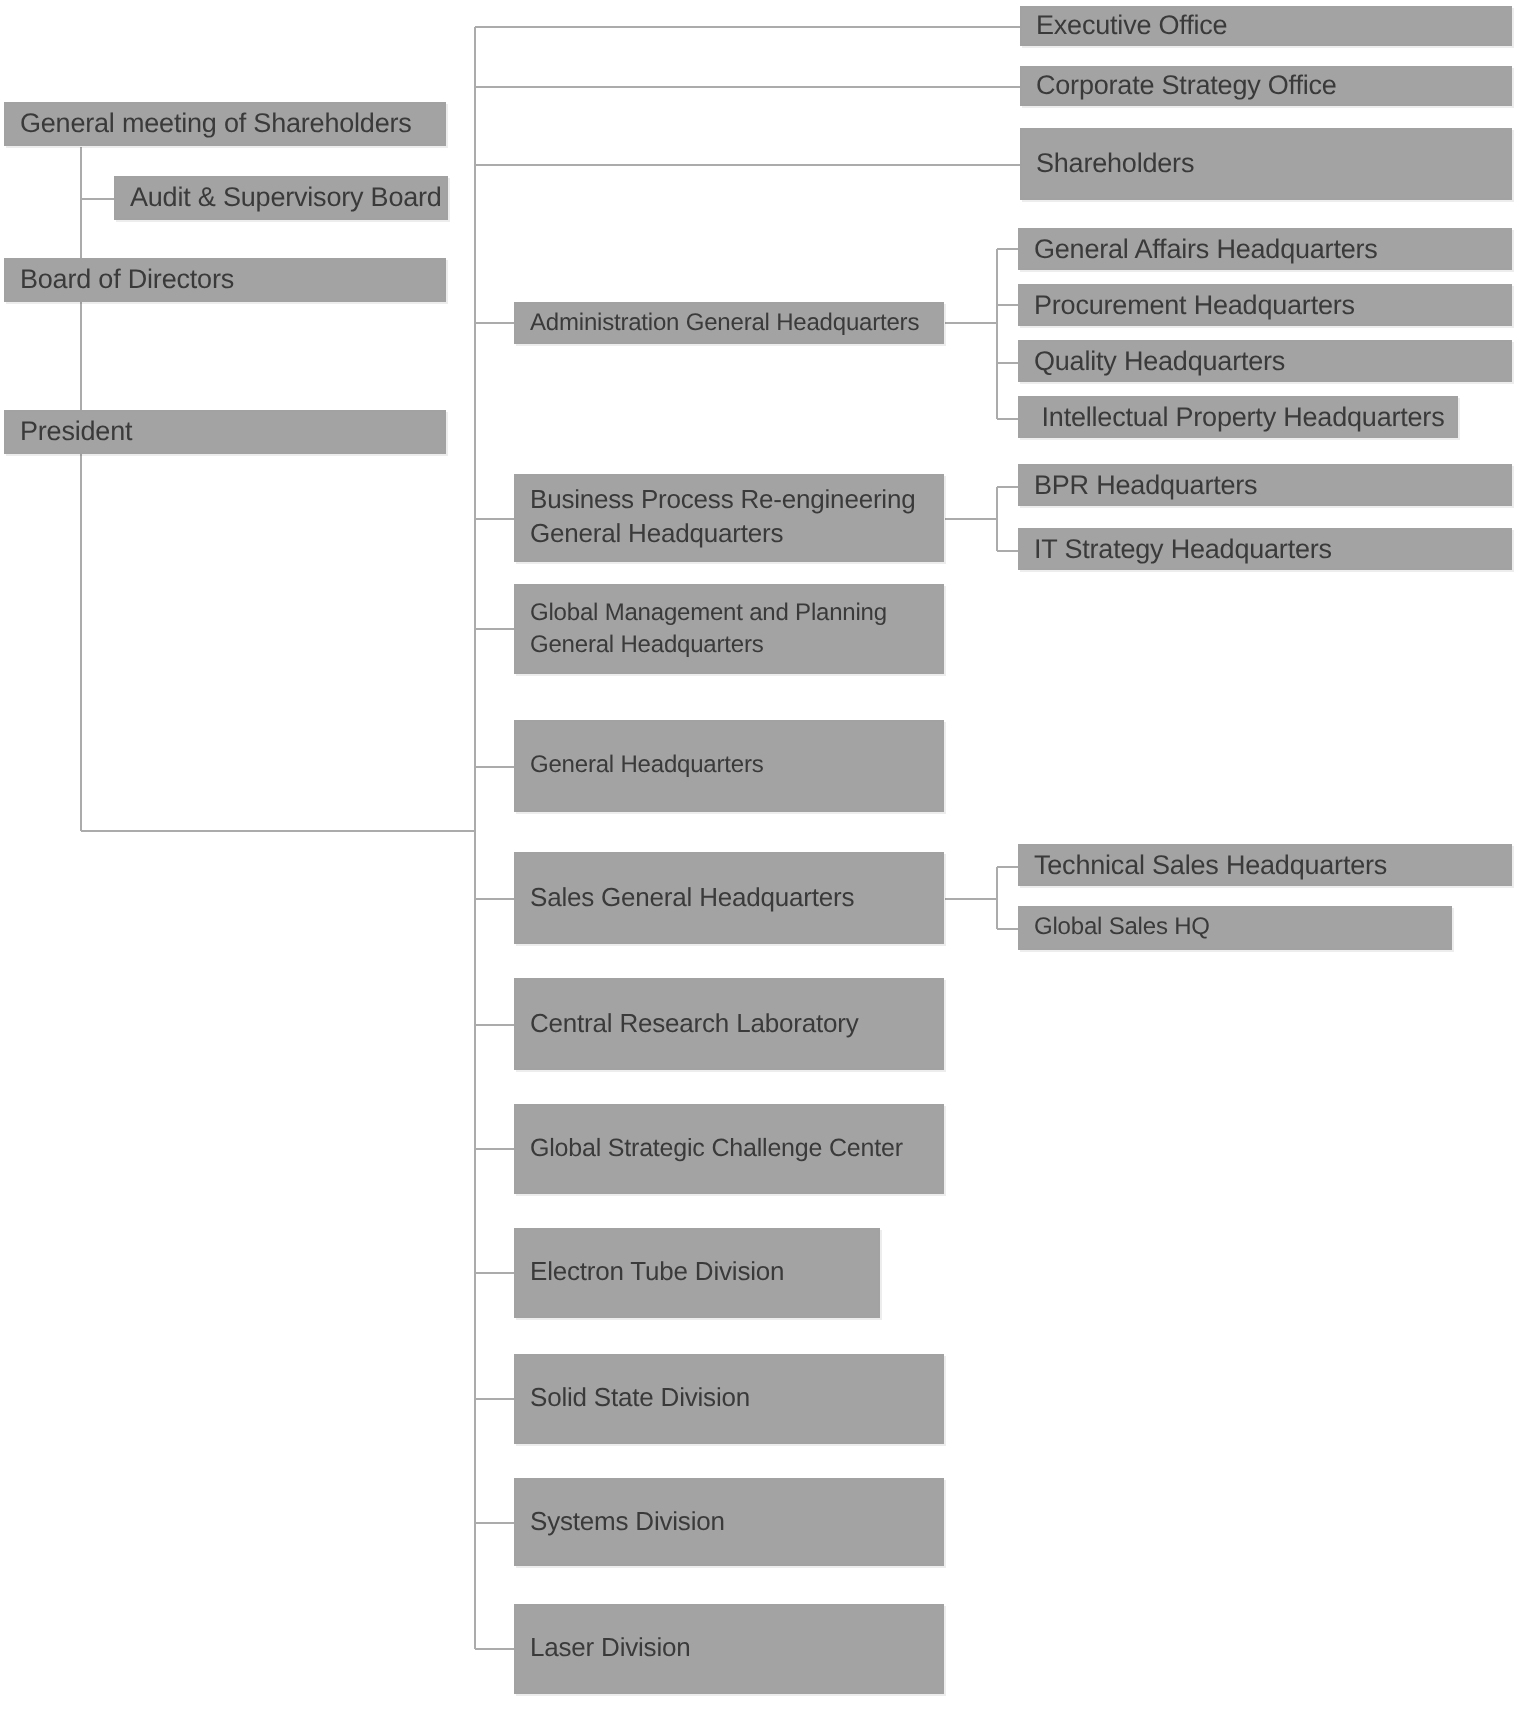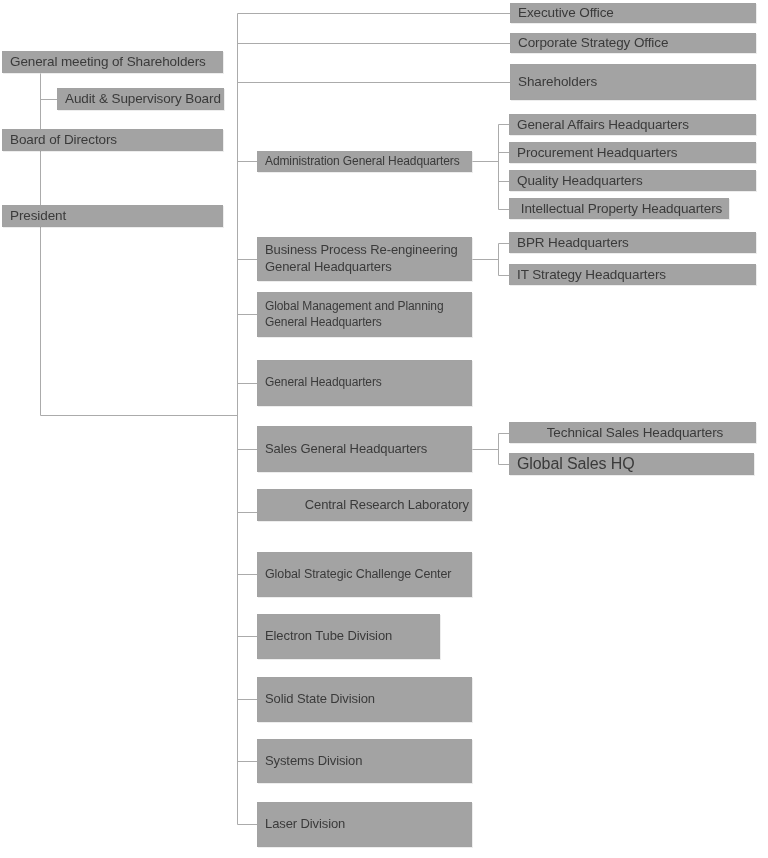--- a/index.html
+++ b/index.html
@@ -101,21 +101,21 @@
       <div class="node" style="left: 257px; top: 292px; width: 215px; height: 45px; font-size: 12px;">
         <span class="node-line">Global Management and Planning</span>
         <span class="node-line">General Headquarters</span>
       </div>
       <div class="node" style="left: 257px; top: 360px; width: 215px; height: 46px; font-size: 12px;">
         <span class="node-line">General Headquarters</span>
       </div>
       <div class="node" style="left: 257px; top: 426px; width: 215px; height: 46px; font-size: 13px;">
         <span class="node-line">Sales General Headquarters</span>
       </div>
-      <div class="node" style="left: 257px; top: 489px; width: 215px; height: 32px; font-size: 13px; text-align: right;">
+      <div class="node" style="left: 257px; top: 489px; width: 215px; height: 46px; font-size: 13px;">
         <span class="node-line">Central Research Laboratory</span>
       </div>
       <div class="node" style="left: 257px; top: 552px; width: 215px; height: 45px; font-size: 12.5px;">
         <span class="node-line">Global Strategic Challenge Center</span>
       </div>
       <div class="node" style="left: 257px; top: 614px; width: 183px; height: 45px; font-size: 13px;">
         <span class="node-line">Electron Tube Division</span>
       </div>
       <div class="node" style="left: 257px; top: 677px; width: 215px; height: 45px; font-size: 13px;">
         <span class="node-line">Solid State Division</span>
@@ -146,20 +146,20 @@
       </div>
       <div class="node" style="left: 509px; top: 198px; width: 220px; height: 21px; font-size: 13.5px; align-items: center;">
         <span class="node-line">Intellectual Property Headquarters</span>
       </div>
       <div class="node" style="left: 509px; top: 232px; width: 247px; height: 21px; font-size: 13.5px;">
         <span class="node-line">BPR Headquarters</span>
       </div>
       <div class="node" style="left: 509px; top: 264px; width: 247px; height: 21px; font-size: 13.5px;">
         <span class="node-line">IT Strategy Headquarters</span>
       </div>
-      <div class="node" style="left: 509px; top: 422px; width: 247px; height: 21px; font-size: 13.5px; align-items: center;">
+      <div class="node" style="left: 509px; top: 422px; width: 247px; height: 21px; font-size: 13.5px;">
         <span class="node-line">Technical Sales Headquarters</span>
       </div>
-      <div class="node" style="left: 509px; top: 453px; width: 245px; height: 22px; font-size: 16px;">
+      <div class="node" style="left: 509px; top: 453px; width: 217px; height: 22px; font-size: 12px;">
         <span class="node-line">Global Sales HQ</span>
       </div>
     </div>
 </div>
 
 </body></html>

